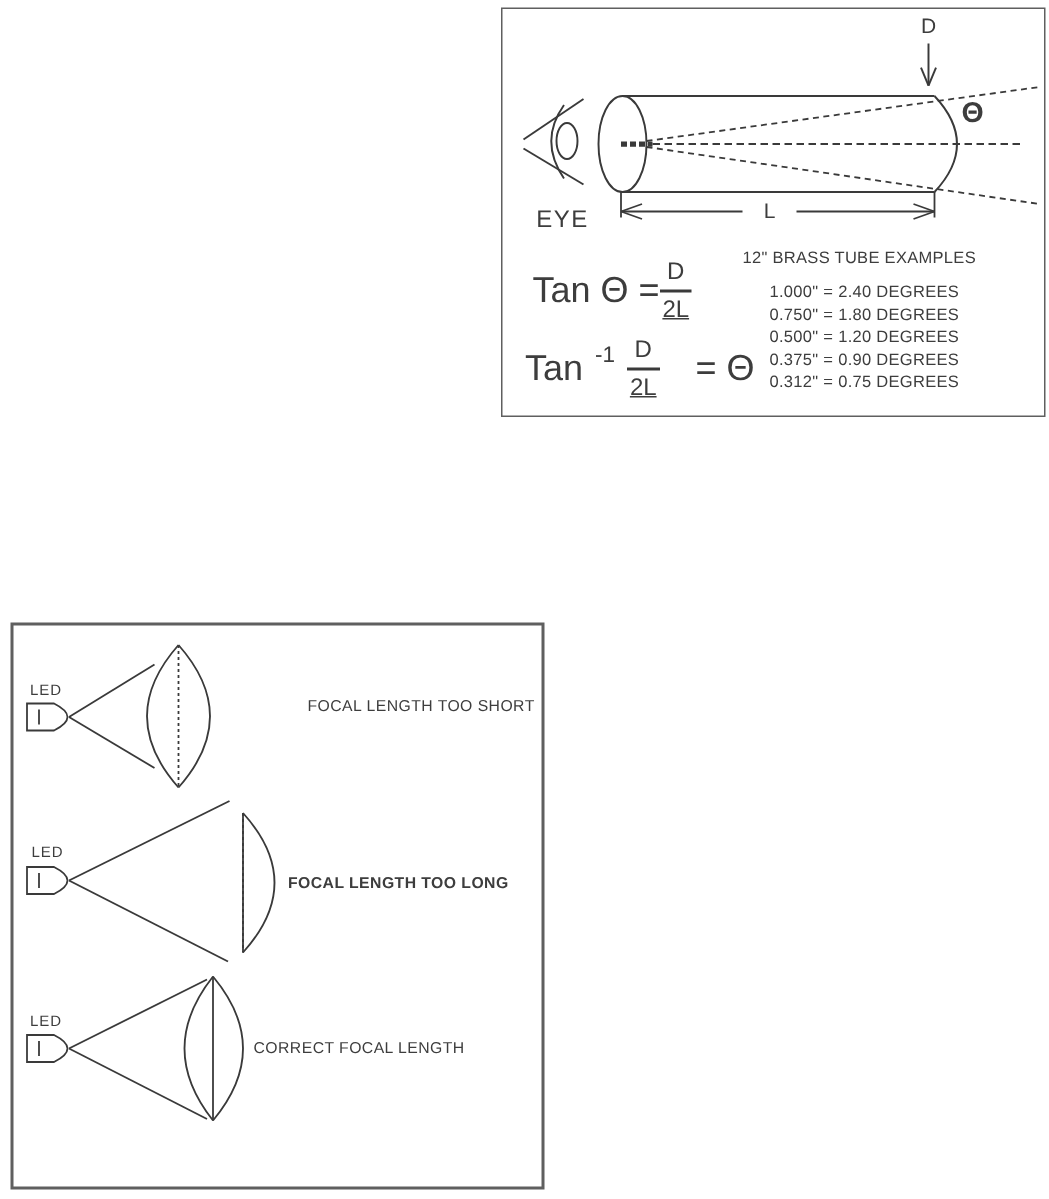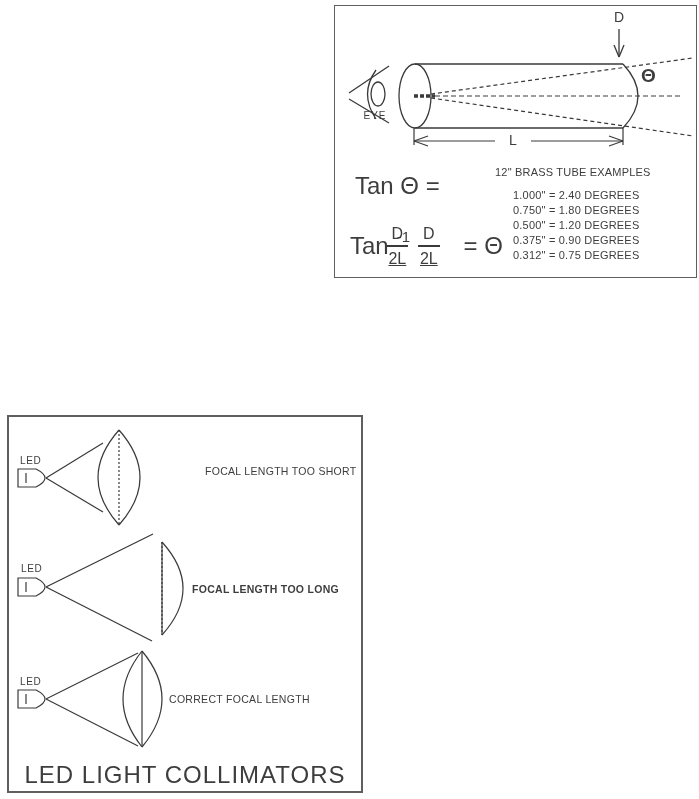--- a/index.html
+++ b/index.html
@@ -10,24 +10,24 @@
   #collimator-panel{left:7px;top:415px;width:356px;height:378px;border:2px solid #5f5f5f;box-sizing:border-box;}
   .drawing{position:absolute;left:0;top:0;}
   .abs{position:absolute;}
   .ctr{text-align:center;}
   svg line,svg path,svg ellipse{stroke:#3a3a3a;fill:none;}
 
   
   #bt-title{left:61px;top:28px;width:220px;font-size:15px;letter-spacing:.6px;}
   #bt-d{left:272px;top:3px;width:24px;font-size:14px;}
   #bt-theta{left:306px;top:59px;font-size:19px;font-weight:600;}
-  #bt-eye{left:22px;top:104px;width:36px;font-size:10px;letter-spacing:1px;}
+  #bt-eye{left:22px;top:132px;width:36px;font-size:16px;letter-spacing:1px;}
   #bt-l{left:166px;top:126px;width:24px;font-size:14px;background:#fff;}
   .formula{display:flex;align-items:center;font-size:24px;}
-  #bt-f1{left:20px;top:166px;gap:24px;flex-direction:column;}
+  #bt-f1{left:20px;top:166px;gap:0;}
   #bt-f2{left:15px;top:218px;gap:8px;}
   .frac{font-size:16px;text-align:center;line-height:19px;}
   .frac .num{padding:0 5px 2px;border-bottom:2px solid #3a3a3a;}
   .frac .den{padding-top:2px;text-decoration:underline;}
   .sup{font-size:15px;position:relative;top:-10px;}
   .rhs{margin-left:16px;}
   #bt-ex-head{left:160px;top:160px;font-size:11px;letter-spacing:.2px;}
   #bt-ex-list{left:178px;top:182px;font-size:11px;line-height:15px;letter-spacing:.2px;}
 
   
@@ -166,14 +166,13 @@
 
   <div class="abs led-label" id="cl-led1">LED</div>
   <div class="abs caption" id="cl-cap1">FOCAL LENGTH TOO SHORT</div>
 
   <div class="abs led-label" id="cl-led2">LED</div>
   <div class="abs caption" id="cl-cap2">FOCAL LENGTH TOO LONG</div>
 
   <div class="abs led-label" id="cl-led3">LED</div>
   <div class="abs caption" id="cl-cap3">CORRECT FOCAL LENGTH</div>
 
-  <div class="abs ctr" id="cl-title">LED LIGHT COLLIMATORS</div>
 </div>
 
 </body></html>

